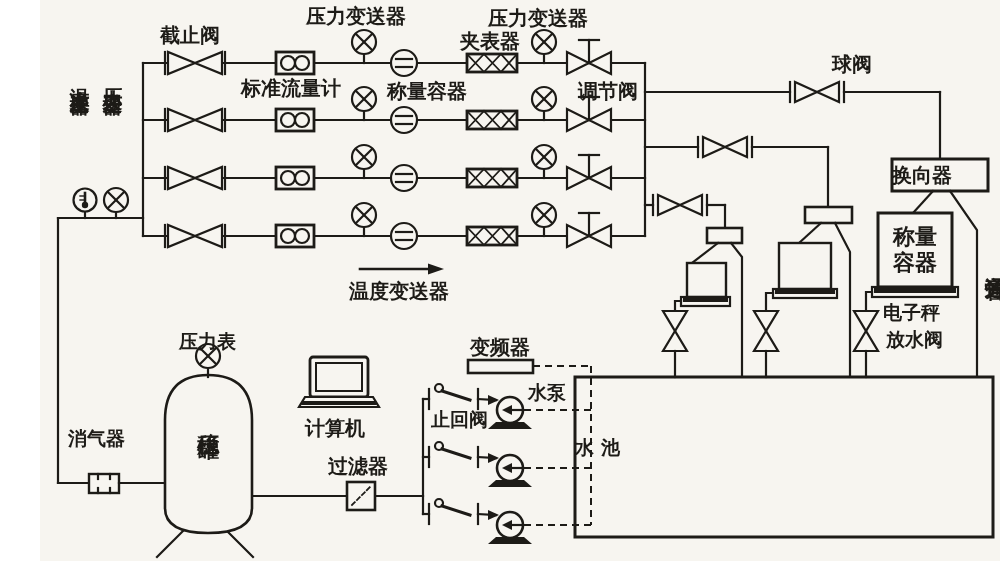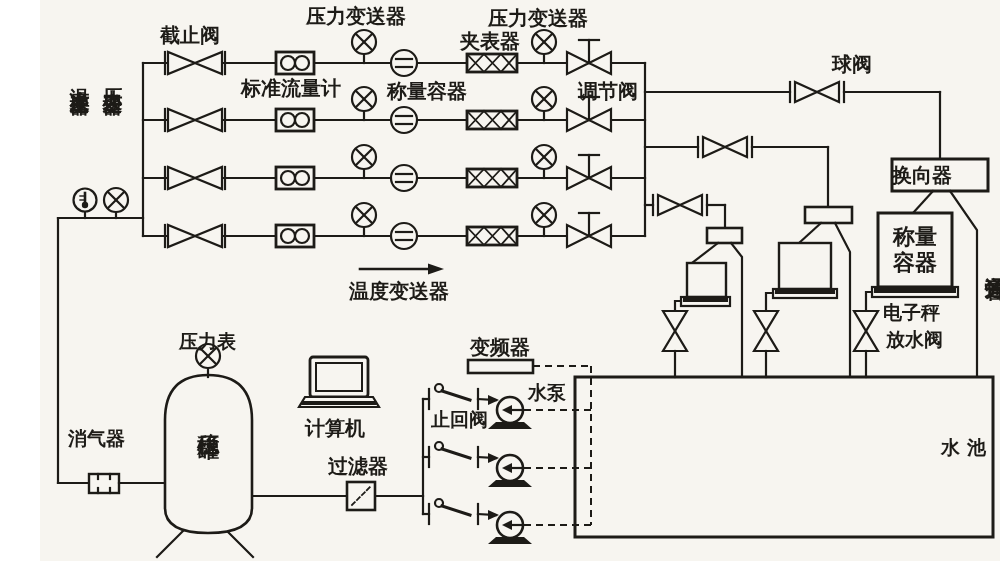--- a/index.html
+++ b/index.html
@@ -257,21 +257,21 @@
   <div class="lbl" style="left:201px;top:77px">标准流量计</div>
   <div class="lbl" style="left:347px;top:80px">称量容器</div>
   <div class="lbl" style="left:538px;top:80px">调节阀</div>
   <div class="lbl" style="left:792px;top:53px">球阀</div>
   <div class="lbl" style="left:309px;top:280px">温度变送器</div>
   <div class="lbl" style="left:852px;top:164px;width:96px;text-align:left">换向器</div>
   <div class="lbl" style="left:852px;top:224px;width:46px;text-align:center;white-space:normal;font-size:22px;line-height:26px">称量容器</div>
   <div class="lbl sm" style="left:843px;top:303px">电子秤</div>
   <div class="lbl sm" style="left:846px;top:330px">放水阀</div>
   <div class="lbl v" style="left:943px;top:259px;font-size:21px">旁通管</div>
-  <div class="lbl sm" style="left:535px;top:438px;width:418px;text-align:right;letter-spacing:7px">水池</div>
+  <div class="lbl sm" style="left:535px;top:438px;width:418px;text-align:left;letter-spacing:7px">水池</div>
   <div class="lbl sm" style="left:488px;top:383px">水泵</div>
   <div class="lbl sm" style="left:391px;top:410px">止回阀</div>
   <div class="lbl" style="left:430px;top:336px">变频器</div>
   <div class="lbl" style="left:265px;top:417px">计算机</div>
   <div class="lbl" style="left:288px;top:455px">过滤器</div>
   <div class="lbl v" style="left:156px;top:415px;font-size:22px;letter-spacing:3px">稳压罐</div>
   <div class="lbl sm" style="left:28px;top:429px">消气器</div>
   <div class="lbl sm" style="left:139px;top:332px">压力表</div>
 
 </div>

